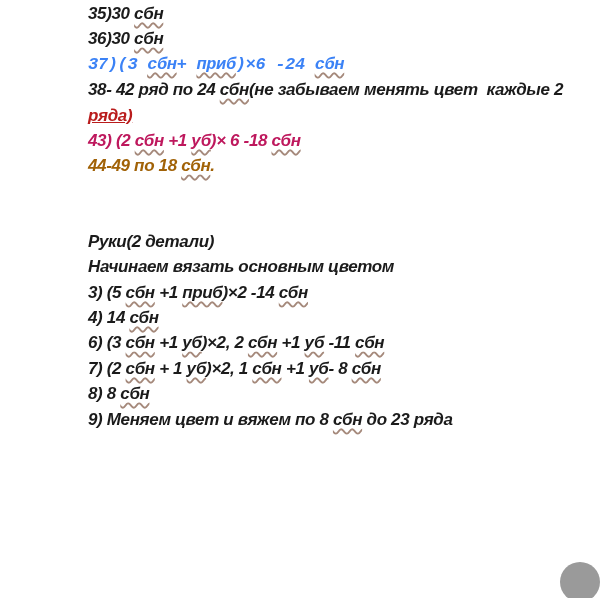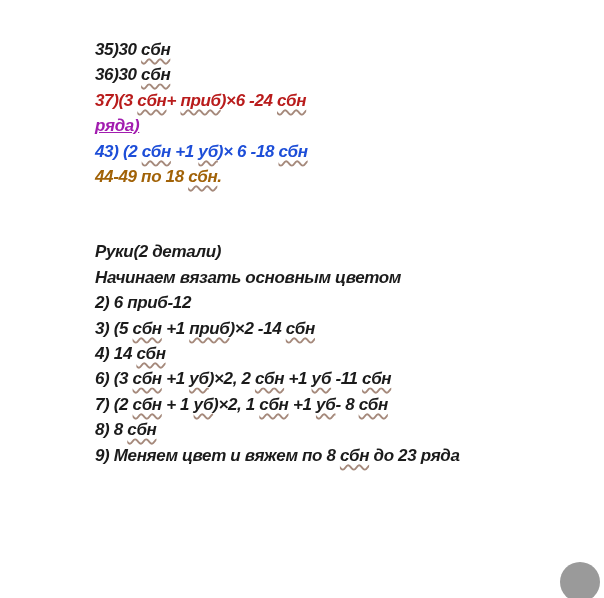--- a/index.html
+++ b/index.html
@@ -5,24 +5,23 @@
   html, body { margin: 0; padding: 0; }
   body {
     width: 604px; height: 598px;
     background: #ffffff;
     overflow: hidden;
     position: relative;
     font-family: "Liberation Sans", sans-serif;
   }
   .text-col {
     position: absolute;
-    left: 95px;
+    left: 88px;
     top: 1px;
     width: 500px;
-    margin-top: 36px;
   }
   .line {
     margin: 0;
     font-weight: bold;
     font-style: italic;
     font-size: 17px;
     line-height: 25.4px;
     letter-spacing: -0.35px;
     color: #1b1b1b;
     white-space: pre;
@@ -46,30 +45,30 @@
     background: #9a9a9a;
   }
 </style>
 </head>
 <body style="background: rgb(255, 255, 255);">
 
 <div class="text-col">
     <div>
       <p class="line" style="color: rgb(27, 27, 27);"><span class="seg">35)30 </span><span class="seg sq" style="text-decoration-color: rgb(165, 137, 123);">сбн</span></p>
       <p class="line" style="color: rgb(27, 27, 27);"><span class="seg">36)30 </span><span class="seg sq" style="text-decoration-color: rgb(165, 137, 123);">сбн</span></p>
-      <p class="line" style="color: #b91c1c;"><span class="seg">37)(3 </span><span class="seg sq" style="text-decoration-color: rgb(165, 137, 123);">сбн</span><span class="seg">+ </span><span class="seg sq" style="text-decoration-color: rgb(165, 137, 123);">приб</span><span class="seg">)×6 -24 </span><span class="seg sq" style="text-decoration-color: rgb(165, 137, 123);">сбн</span></p>
-      <p class="line" style="color: #a21caf; text-decoration: underline;"><span class="seg">ряда)</span></p>
-      <p class="line" style="color: #1d4ed8;"><span class="seg">43) (2 </span><span class="seg sq" style="text-decoration-color: rgb(165, 137, 123);">сбн</span><span class="seg"> +1 </span><span class="seg sq" style="text-decoration-color: rgb(165, 137, 123);">уб</span><span class="seg">)× 6 -18 </span><span class="seg sq" style="text-decoration-color: rgb(165, 137, 123);">сбн</span></p>
+      <p class="line" style="color: #3b82f6; font-family: Liberation Mono, monospace;"><span class="seg">37)(3 </span><span class="seg sq" style="text-decoration-color: rgb(165, 137, 123);">сбн</span><span class="seg">+ </span><span class="seg sq" style="text-decoration-color: rgb(165, 137, 123);">приб</span><span class="seg">)×6 -24 </span><span class="seg sq" style="text-decoration-color: rgb(165, 137, 123);">сбн</span></p>
+      <p class="line" style="color: rgb(27, 27, 27);"><span class="seg">38- 42 ряд по 24 </span><span class="seg sq" style="text-decoration-color: rgb(165, 137, 123);">сбн</span><span class="seg">(не забываем менять цвет  каждые 2</span></p>
+      <p class="line" style="color: #b91c1c; text-decoration: underline;"><span class="seg">ряда)</span></p>
+      <p class="line" style="color: #be185d;"><span class="seg">43) (2 </span><span class="seg sq" style="text-decoration-color: rgb(165, 137, 123);">сбн</span><span class="seg"> +1 </span><span class="seg sq" style="text-decoration-color: rgb(165, 137, 123);">уб</span><span class="seg">)× 6 -18 </span><span class="seg sq" style="text-decoration-color: rgb(165, 137, 123);">сбн</span></p>
       <p class="line" style="color: #a16207;"><span class="seg">44-49 по 18 </span><span class="seg sq" style="text-decoration-color: rgb(165, 137, 123);">сбн</span><span class="seg">.</span></p>
     </div>
     <div class="section-gap"></div>
     <div>
       <p class="line" style="color: rgb(27, 27, 27);"><span class="seg">Руки(2 детали)</span></p>
       <p class="line" style="color: rgb(27, 27, 27);"><span class="seg">Начинаем вязать основным цветом</span></p>
-      <p class="line" style="color: rgb(27, 27, 27);"><span class="seg">2) 6 приб-12</span></p>
       <p class="line" style="color: rgb(27, 27, 27);"><span class="seg">3) (5 </span><span class="seg sq" style="text-decoration-color: rgb(165, 137, 123);">сбн</span><span class="seg"> +1 </span><span class="seg sq" style="text-decoration-color: rgb(165, 137, 123);">приб</span><span class="seg">)×2 -14 </span><span class="seg sq" style="text-decoration-color: rgb(165, 137, 123);">сбн</span></p>
       <p class="line" style="color: rgb(27, 27, 27); font-style: italic;"><span class="seg">4) 14 </span><span class="seg sq" style="text-decoration-color: rgb(165, 137, 123);">сбн</span></p>
       <p class="line" style="color: rgb(27, 27, 27);"><span class="seg">6) (3 </span><span class="seg sq" style="text-decoration-color: rgb(165, 137, 123);">сбн</span><span class="seg"> +1 </span><span class="seg sq" style="text-decoration-color: rgb(165, 137, 123);">уб</span><span class="seg">)×2, 2 </span><span class="seg sq" style="text-decoration-color: rgb(165, 137, 123);">сбн</span><span class="seg"> +1 </span><span class="seg sq" style="text-decoration-color: rgb(165, 137, 123);">уб</span><span class="seg"> -11 </span><span class="seg sq" style="text-decoration-color: rgb(165, 137, 123);">сбн</span></p>
       <p class="line" style="color: rgb(27, 27, 27);"><span class="seg">7) (2 </span><span class="seg sq" style="text-decoration-color: rgb(165, 137, 123);">сбн</span><span class="seg"> + 1 </span><span class="seg sq" style="text-decoration-color: rgb(165, 137, 123);">уб</span><span class="seg">)×2, 1 </span><span class="seg sq" style="text-decoration-color: rgb(165, 137, 123);">сбн</span><span class="seg"> +1 </span><span class="seg sq" style="text-decoration-color: rgb(165, 137, 123);">уб</span><span class="seg">- 8 </span><span class="seg sq" style="text-decoration-color: rgb(165, 137, 123);">сбн</span></p>
       <p class="line" style="color: rgb(27, 27, 27);"><span class="seg">8) 8 </span><span class="seg sq" style="text-decoration-color: rgb(165, 137, 123);">сбн</span></p>
       <p class="line" style="color: rgb(27, 27, 27);"><span class="seg">9) Меняем цвет и вяжем по 8 </span><span class="seg sq" style="text-decoration-color: rgb(165, 137, 123);">сбн</span><span class="seg"> до 23 ряда</span></p>
     </div>
   </div>
 
 <div class="avatar" style="background: rgb(154, 154, 154);"></div>

